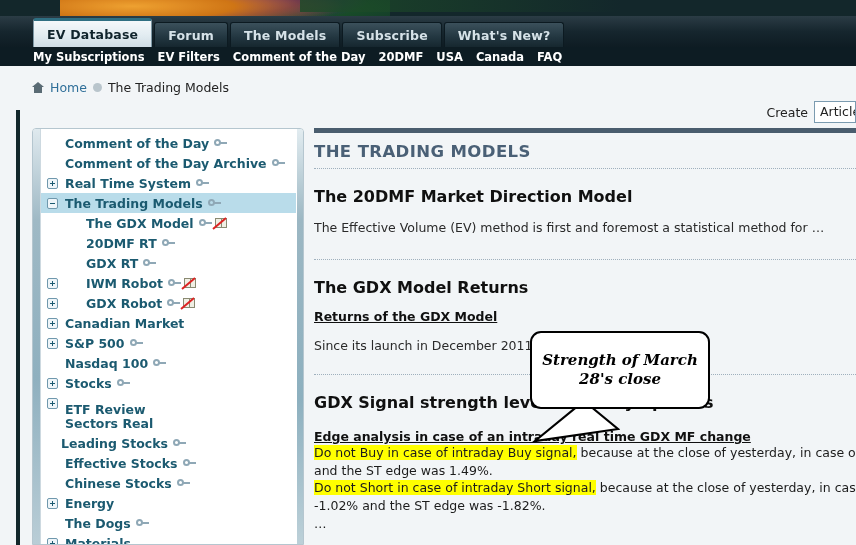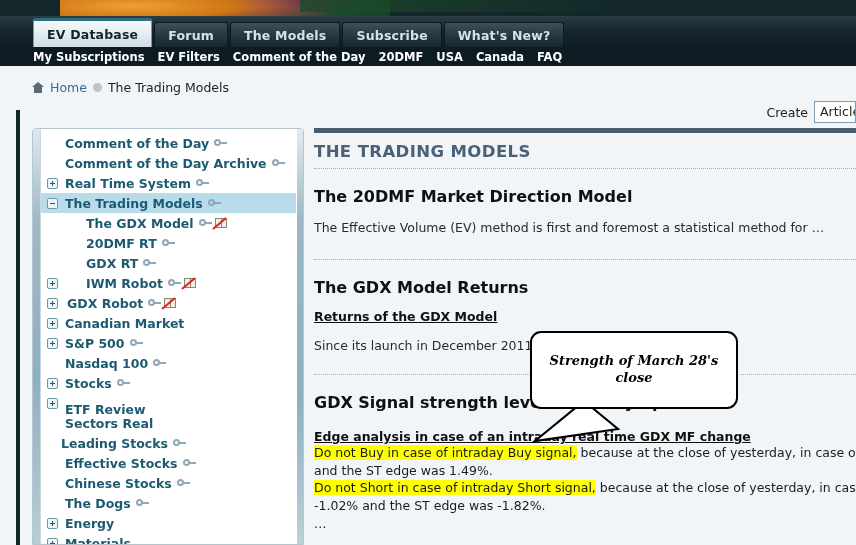--- a/index.html
+++ b/index.html
@@ -133,25 +133,25 @@
   .h2{font-size:16px;font-weight:bold;color:#101010;margin:18px 0 0 0;}
   .body-p{font-size:12.5px;color:#2a2a2a;margin:14px 0 0 0;line-height:1.35;}
   .h3-link{font-size:12.5px;font-weight:bold;color:#101010;margin:12px 0 0 0;display:inline-block;}
   .ruleblock{margin-top:17px;}
   .bold-u{font-size:12.5px;font-weight:bold;color:#101010;text-decoration:underline;}
   .hl{background:#ffff00;}
   .edge-line{font-size:12.5px;color:#1c1c1c;line-height:1.42;white-space:nowrap;}
   .edge-wrap{font-size:12.5px;color:#1c1c1c;line-height:1.42;}
   
   #callout{
-    position:absolute;left:530px;top:331px;width:208px;height:78px;
+    position:absolute;left:530px;top:331px;width:180px;height:78px;
     background:#fff;border:2px solid #000;border-radius:11px;
     display:flex;align-items:center;justify-content:center;text-align:center;
     font-family:"DejaVu Serif","Liberation Serif",serif;
-    font-weight:bold;font-style:italic;font-size:13px;color:#000;
+    font-weight:bold;font-style:italic;font-size:15px;color:#000;
     line-height:1.3;padding:0 10px;box-sizing:border-box;z-index:5;
   }
   #callout-tail{position:absolute;left:440px;top:395px;width:180px;height:60px;z-index:4;}
 </style>
 </head>
 <body>
 
 <div id="banner">
   <div class="art"></div>
   <div class="art2"></div>
@@ -236,21 +236,21 @@
         <span class="tgl plus"></span>
         <span class="lbl" style="margin-left: 45px;">IWM Robot</span>
         <span class="key"></span>
         <span class="book">
           <span class="pg"></span>
           <span class="slash"></span>
         </span>
       </div>
       <div class="tnode">
         <span class="tgl plus"></span>
-        <span class="lbl" style="margin-left: 26px; text-align: right;">GDX Robot</span>
+        <span class="lbl" style="margin-left: 45px; text-align: right;">GDX Robot</span>
         <span class="key"></span>
         <span class="book">
           <span class="pg"></span>
           <span class="slash"></span>
         </span>
       </div>
       <div class="tnode">
         <span class="tgl plus"></span>
         <span class="lbl" style="margin-left: 24px;">Canadian Market</span>
       </div>
@@ -281,26 +281,26 @@
       </div>
       <div class="tnode">
         <span class="lbl" style="margin-left: 24px;">Effective Stocks</span>
         <span class="key"></span>
       </div>
       <div class="tnode">
         <span class="lbl" style="margin-left: 24px;">Chinese Stocks</span>
         <span class="key"></span>
       </div>
       <div class="tnode">
+        <span class="tgl plus"></span>
+        <span class="lbl" style="margin-left: 24px;">Energy</span>
+      </div>
+      <div class="tnode">
         <span class="lbl" style="margin-left: 24px;">The Dogs</span>
         <span class="key"></span>
-      </div>
-      <div class="tnode">
-        <span class="tgl plus"></span>
-        <span class="lbl" style="margin-left: 24px;">Energy</span>
       </div>
       <div class="tnode">
         <span class="tgl plus"></span>
         <span class="lbl" style="margin-left: 24px;">Materials</span>
       </div>
     </div>
 </div>
 
 <div id="main">
   <div class="topbar"></div>

